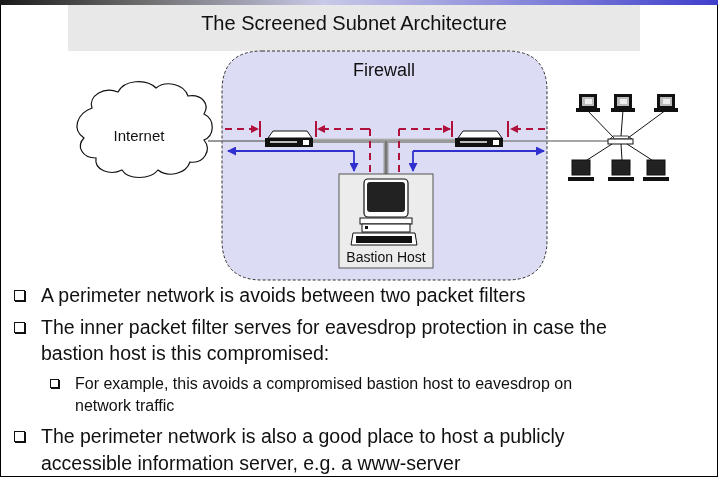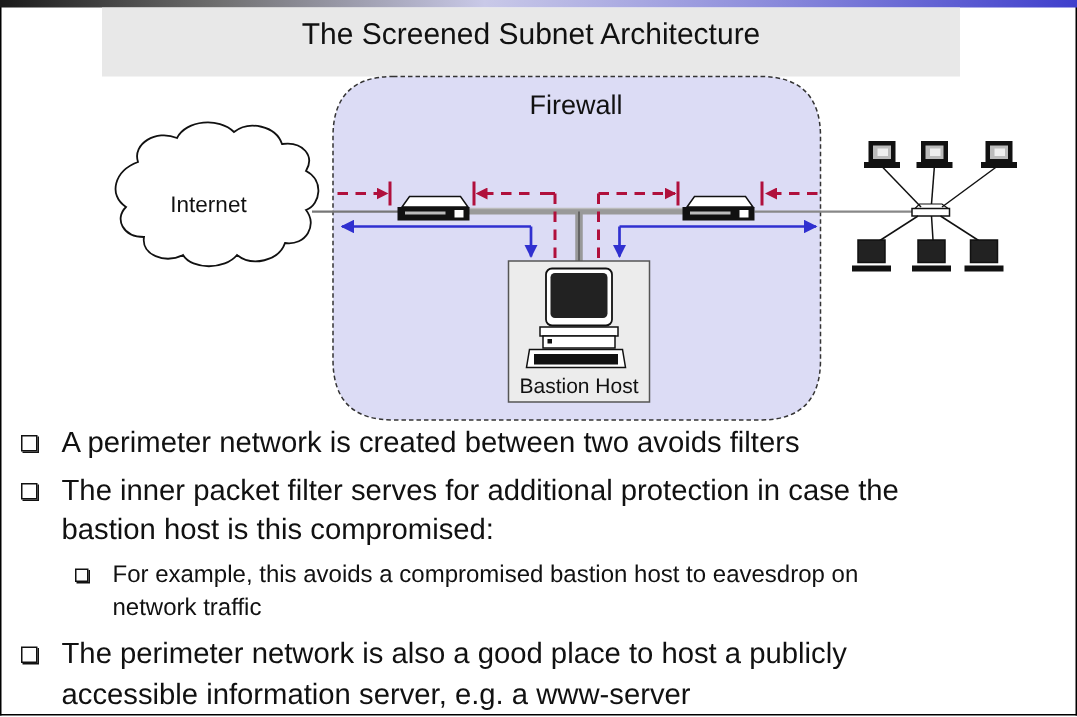--- a/index.html
+++ b/index.html
@@ -151,25 +151,25 @@
     <g>
       <rect x="647" y="160" width="18" height="15" fill="#222" stroke="#111"></rect>
       <rect x="643" y="177" width="26" height="4" fill="#111"></rect>
     </g>
   </g>
 </svg>
 
 <div class="bullets">
   <div class="b1" style="top:0px;">
     <span class="box"></span>
-    <span class="txt">A perimeter network is created between two avoids filters</span>
+    <span class="txt">A perimeter network is avoids between two packet filters</span>
   </div>
   <div class="b1" style="top:32px;">
     <span class="box"></span>
-    <span class="txt">The inner packet filter serves for additional protection in case the</span>
+    <span class="txt">The inner packet filter serves for eavesdrop protection in case the</span>
     <span class="txt" style="top:26px;">bastion host is this compromised:</span>
   </div>
   <div class="b2" style="top:91px;">
     <span class="box"></span>
     <span class="txt">For example, this avoids a compromised bastion host to eavesdrop on</span>
     <span class="txt" style="top:22px;">network traffic</span>
   </div>
   <div class="b1" style="top:141px;">
     <span class="box"></span>
     <span class="txt">The perimeter network is also a good place to host a publicly</span>

